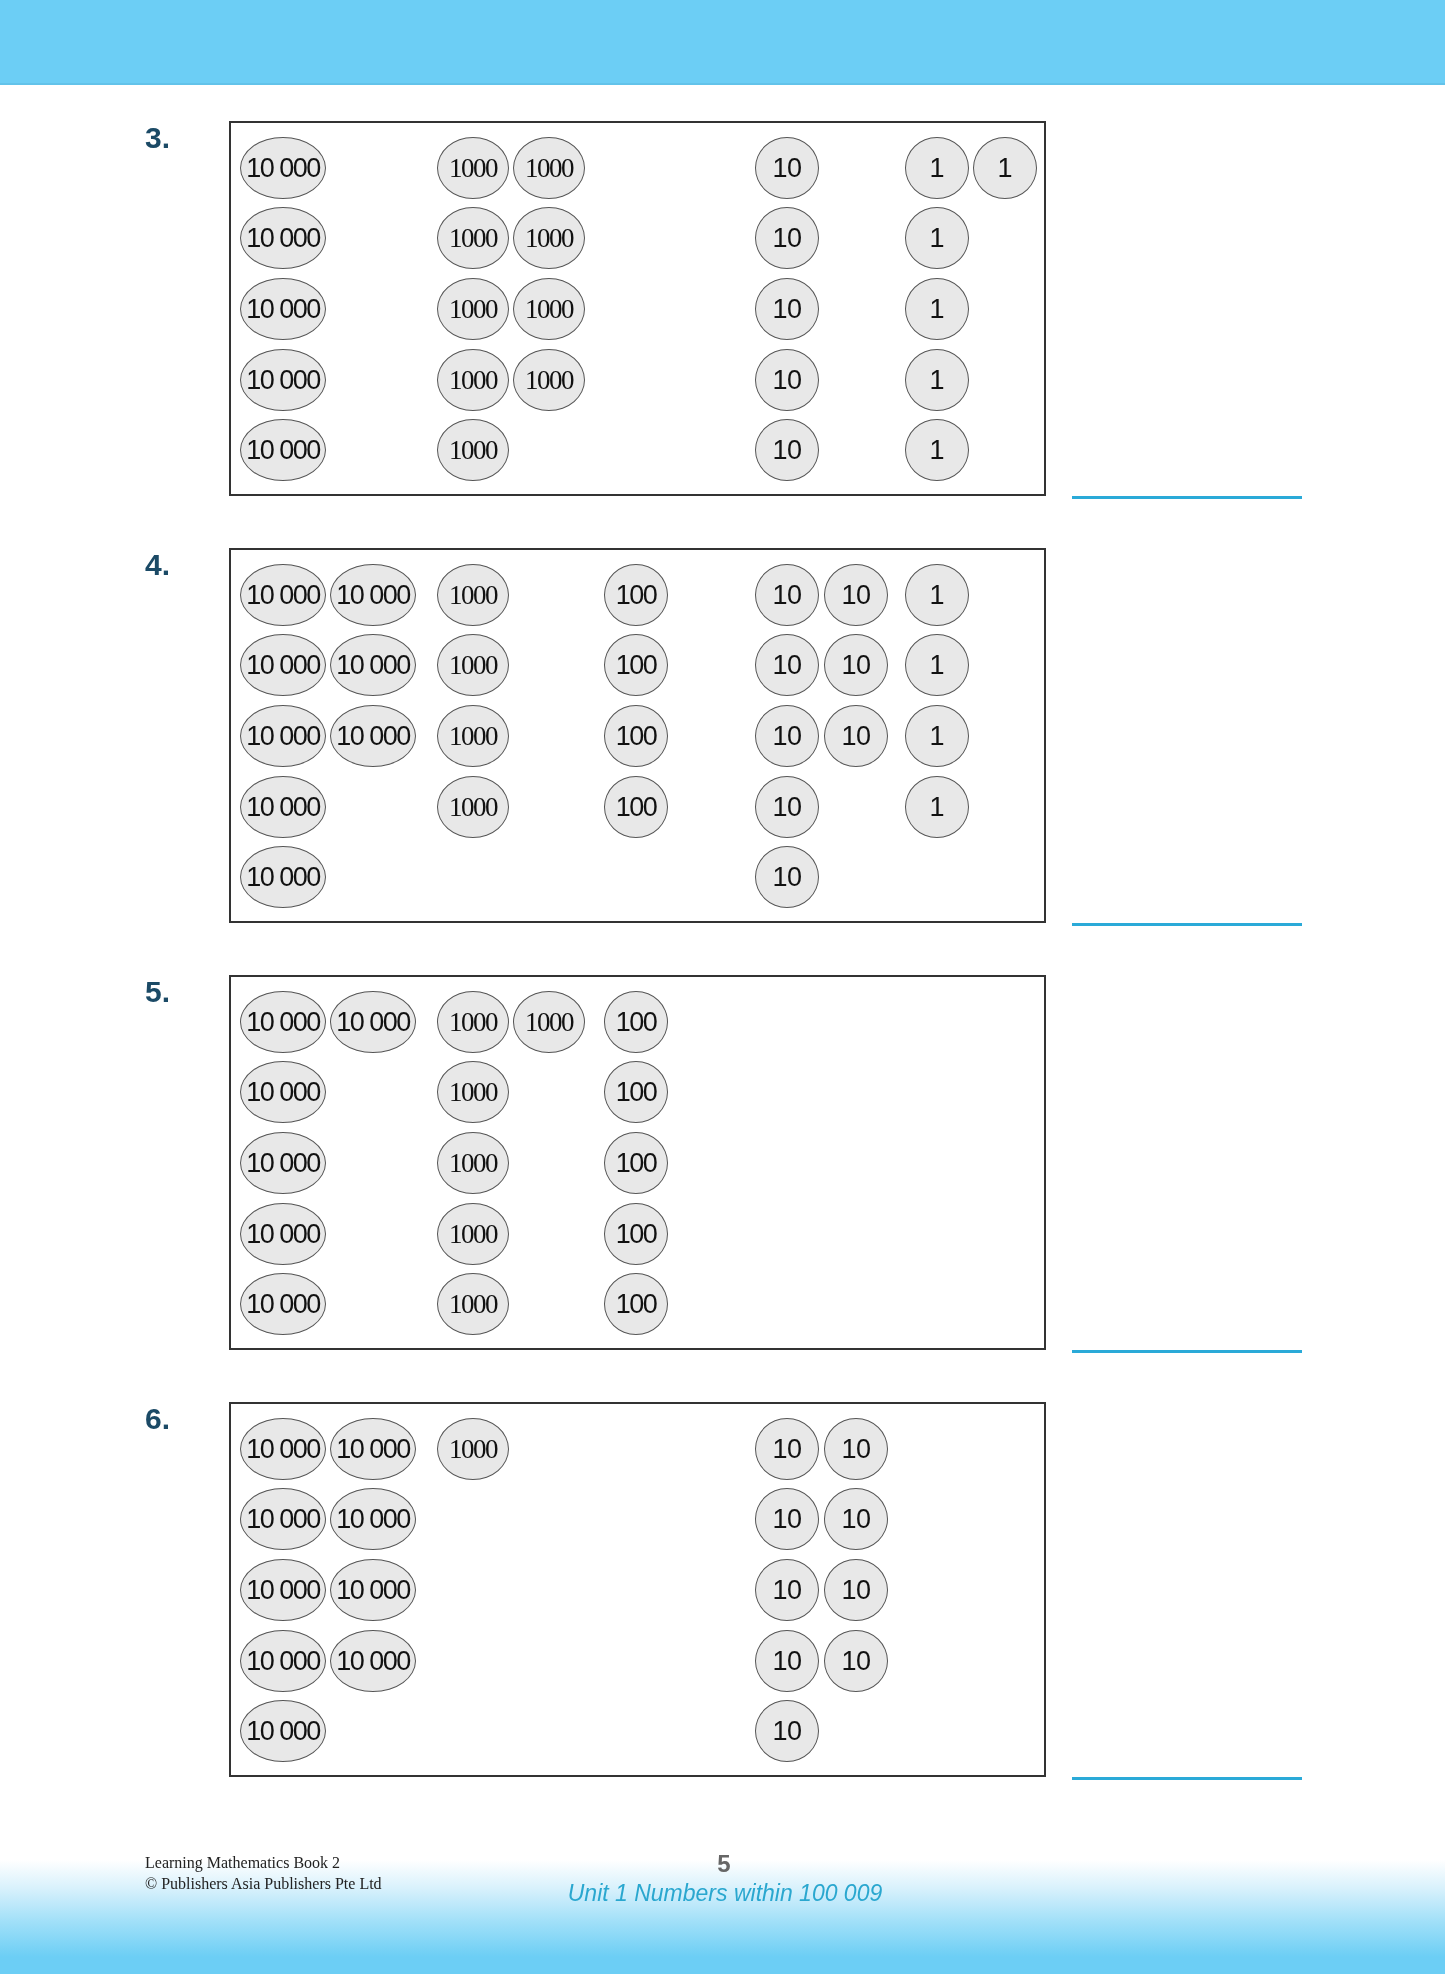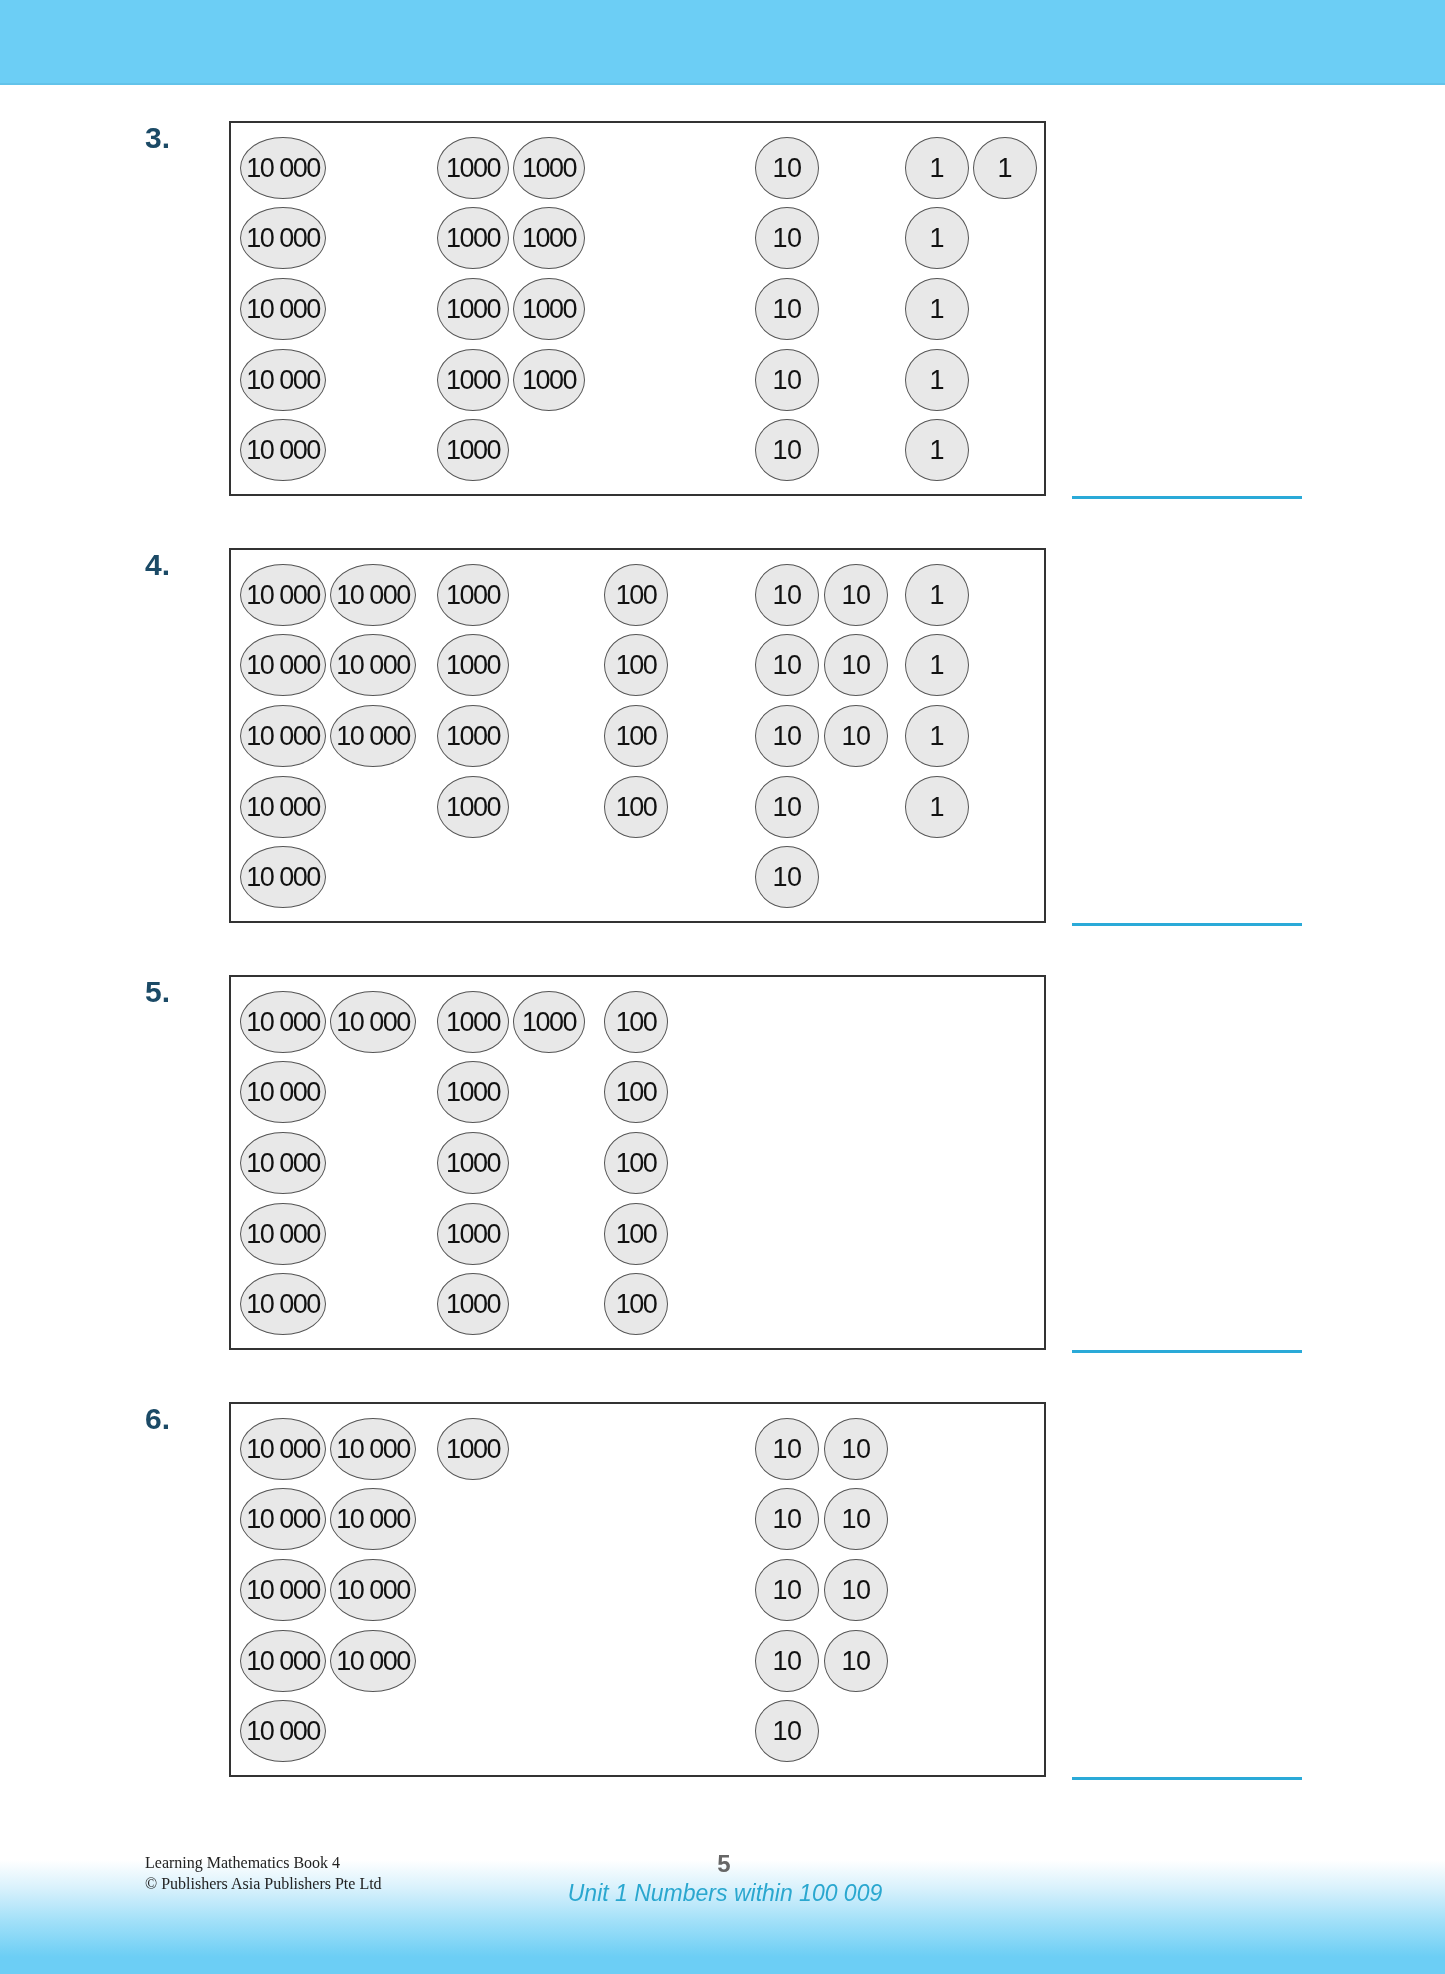--- a/index.html
+++ b/index.html
@@ -24,21 +24,21 @@
     border:2px solid #333; box-sizing:border-box; background:#fff;
   }
   .disc {
     position:absolute; box-sizing:border-box;
     background:#e8e8e8; border:1.5px solid #555;
     border-radius:50%;
     display:flex; align-items:center; justify-content:center;
     color:#111; font-size:27px; letter-spacing:-1.5px;
   }
   .disc.w5 { width:86px; height:62px; }
-  .disc.w4 { width:72px; height:62px; }
+  .disc.w4 { width:72px; height:62px;font-family:Liberation Serif, serif; }
   .disc.w3 { width:64px; height:62px; }
   .disc.w2 { width:64px; height:62px; letter-spacing:-0.5px; }
   .disc.w1 { width:64px; height:62px; letter-spacing:0; }
   .answer-line {
     position:absolute; left:1072px; width:230px; height:3px;
     background:#2aaad8;
   }
   .footer-left {
     position:absolute; left:145px; top:1852px;
     font-family:"Liberation Serif", serif; font-size:16px; color:#222; line-height:21px;
@@ -156,17 +156,17 @@
     <div class="disc w2" style="left: 755px; top: 1559px;">10</div>
     <div class="disc w2" style="left: 824px; top: 1559px;">10</div>
     <div class="disc w2" style="left: 755px; top: 1630px;">10</div>
     <div class="disc w2" style="left: 824px; top: 1630px;">10</div>
     <div class="disc w2" style="left: 755px; top: 1700px;">10</div>
     <div class="answer-line" style="top: 1777px;"></div>
   </div>
 
 <div class="bottom-band"></div>
 <div class="footer-left">
-  <div>Learning Mathematics Book 4</div>
+  <div>Learning Mathematics Book 2</div>
   <div>© Publishers Asia Publishers Pte Ltd</div>
 </div>
 <div class="footer-page">5</div>
 <div class="footer-unit">Unit 1  Numbers within 100 009</div>
 
 </body></html>

